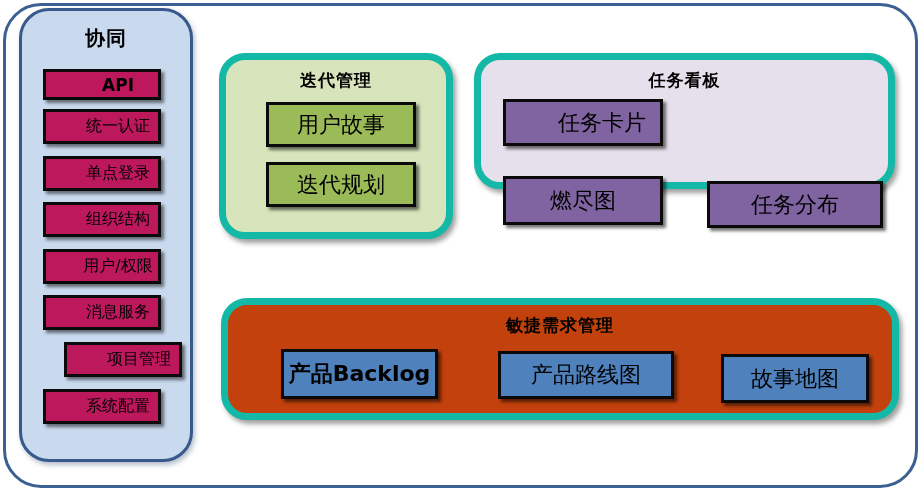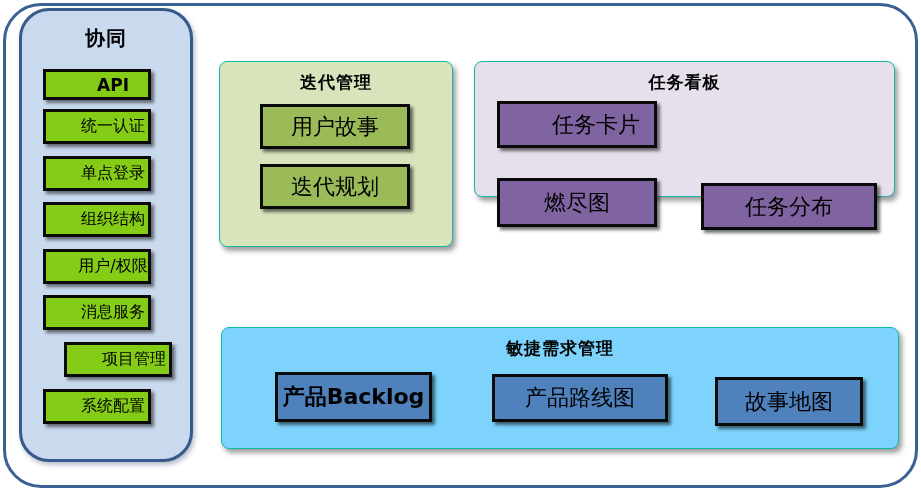--- a/index.html
+++ b/index.html
@@ -15,40 +15,39 @@
   .sidebar{
     position:absolute;left:13px;top:2px;width:174px;height:454px;
     background:#C9D9EE;border:3px solid #37598C;border-radius:30px;
     box-shadow:2px 3px 5px rgba(90,110,140,.45);box-sizing:border-box;
   }
   .sidebar-title{
     position:absolute;top:14px;left:0;width:100%;text-align:center;
     font-size:20px;font-weight:bold;letter-spacing:1px;
   }
   .pill{
-    position:absolute;left:21px;width:108px;height:35px;box-sizing:border-box;
-    background:#84cc16;border:3px solid #0a0a0a;
+    position:absolute;left:21px;width:118px;height:35px;box-sizing:border-box;
+    background:#be185d;border:3px solid #0a0a0a;
     box-shadow:3px 3px 3px rgba(0,0,0,.5);
     display:flex;align-items:center;justify-content:center;
     font-family:"DejaVu Serif","Liberation Serif",serif;font-size:16px;padding-left:32px;
   }
   .pill.en{font-family:"DejaVu Sans","Liberation Sans",sans-serif;font-weight:bold;font-size:17px;}
   
   .panel{
-    position:absolute;box-sizing:border-box;border:1px solid #14b8a6;border-radius:8px;
+    position:absolute;box-sizing:border-box;border:7px solid #14b8a6;border-radius:26px;
     box-shadow:3px 4px 5px rgba(40,40,40,.45);
-    margin-top:8px;
   }
   .panel-title{
     position:absolute;top:9px;left:0;width:100%;text-align:center;
     font-size:17px;font-weight:bold;letter-spacing:1px;
   }
   .panel.green{left:213px;top:47px;width:234px;height:186px;background:#D7E4BC;}
   .panel.purple{left:468px;top:47px;width:421px;height:136px;background:#E5E0EC;}
-  .panel.blue{left:215px;top:313px;width:678px;height:122px;background:#7dd3fc;}
+  .panel.blue{left:215px;top:292px;width:678px;height:122px;background:#c2410c;}
   .box{
     position:absolute;box-sizing:border-box;border:3px solid #0a0a0a;
     box-shadow:3px 3px 3px rgba(0,0,0,.55);
     display:flex;align-items:center;justify-content:center;
     font-family:"DejaVu Serif","Liberation Serif",serif;font-size:22px;color:#000;
   }
   .box.mixed{font-family:"DejaVu Sans","Liberation Sans",sans-serif;font-weight:bold;}
   .green-box{background:#9BBB59;}
   .purple-box{background:#8064A2;}
   .blue-box{background:#4F81BD;}

